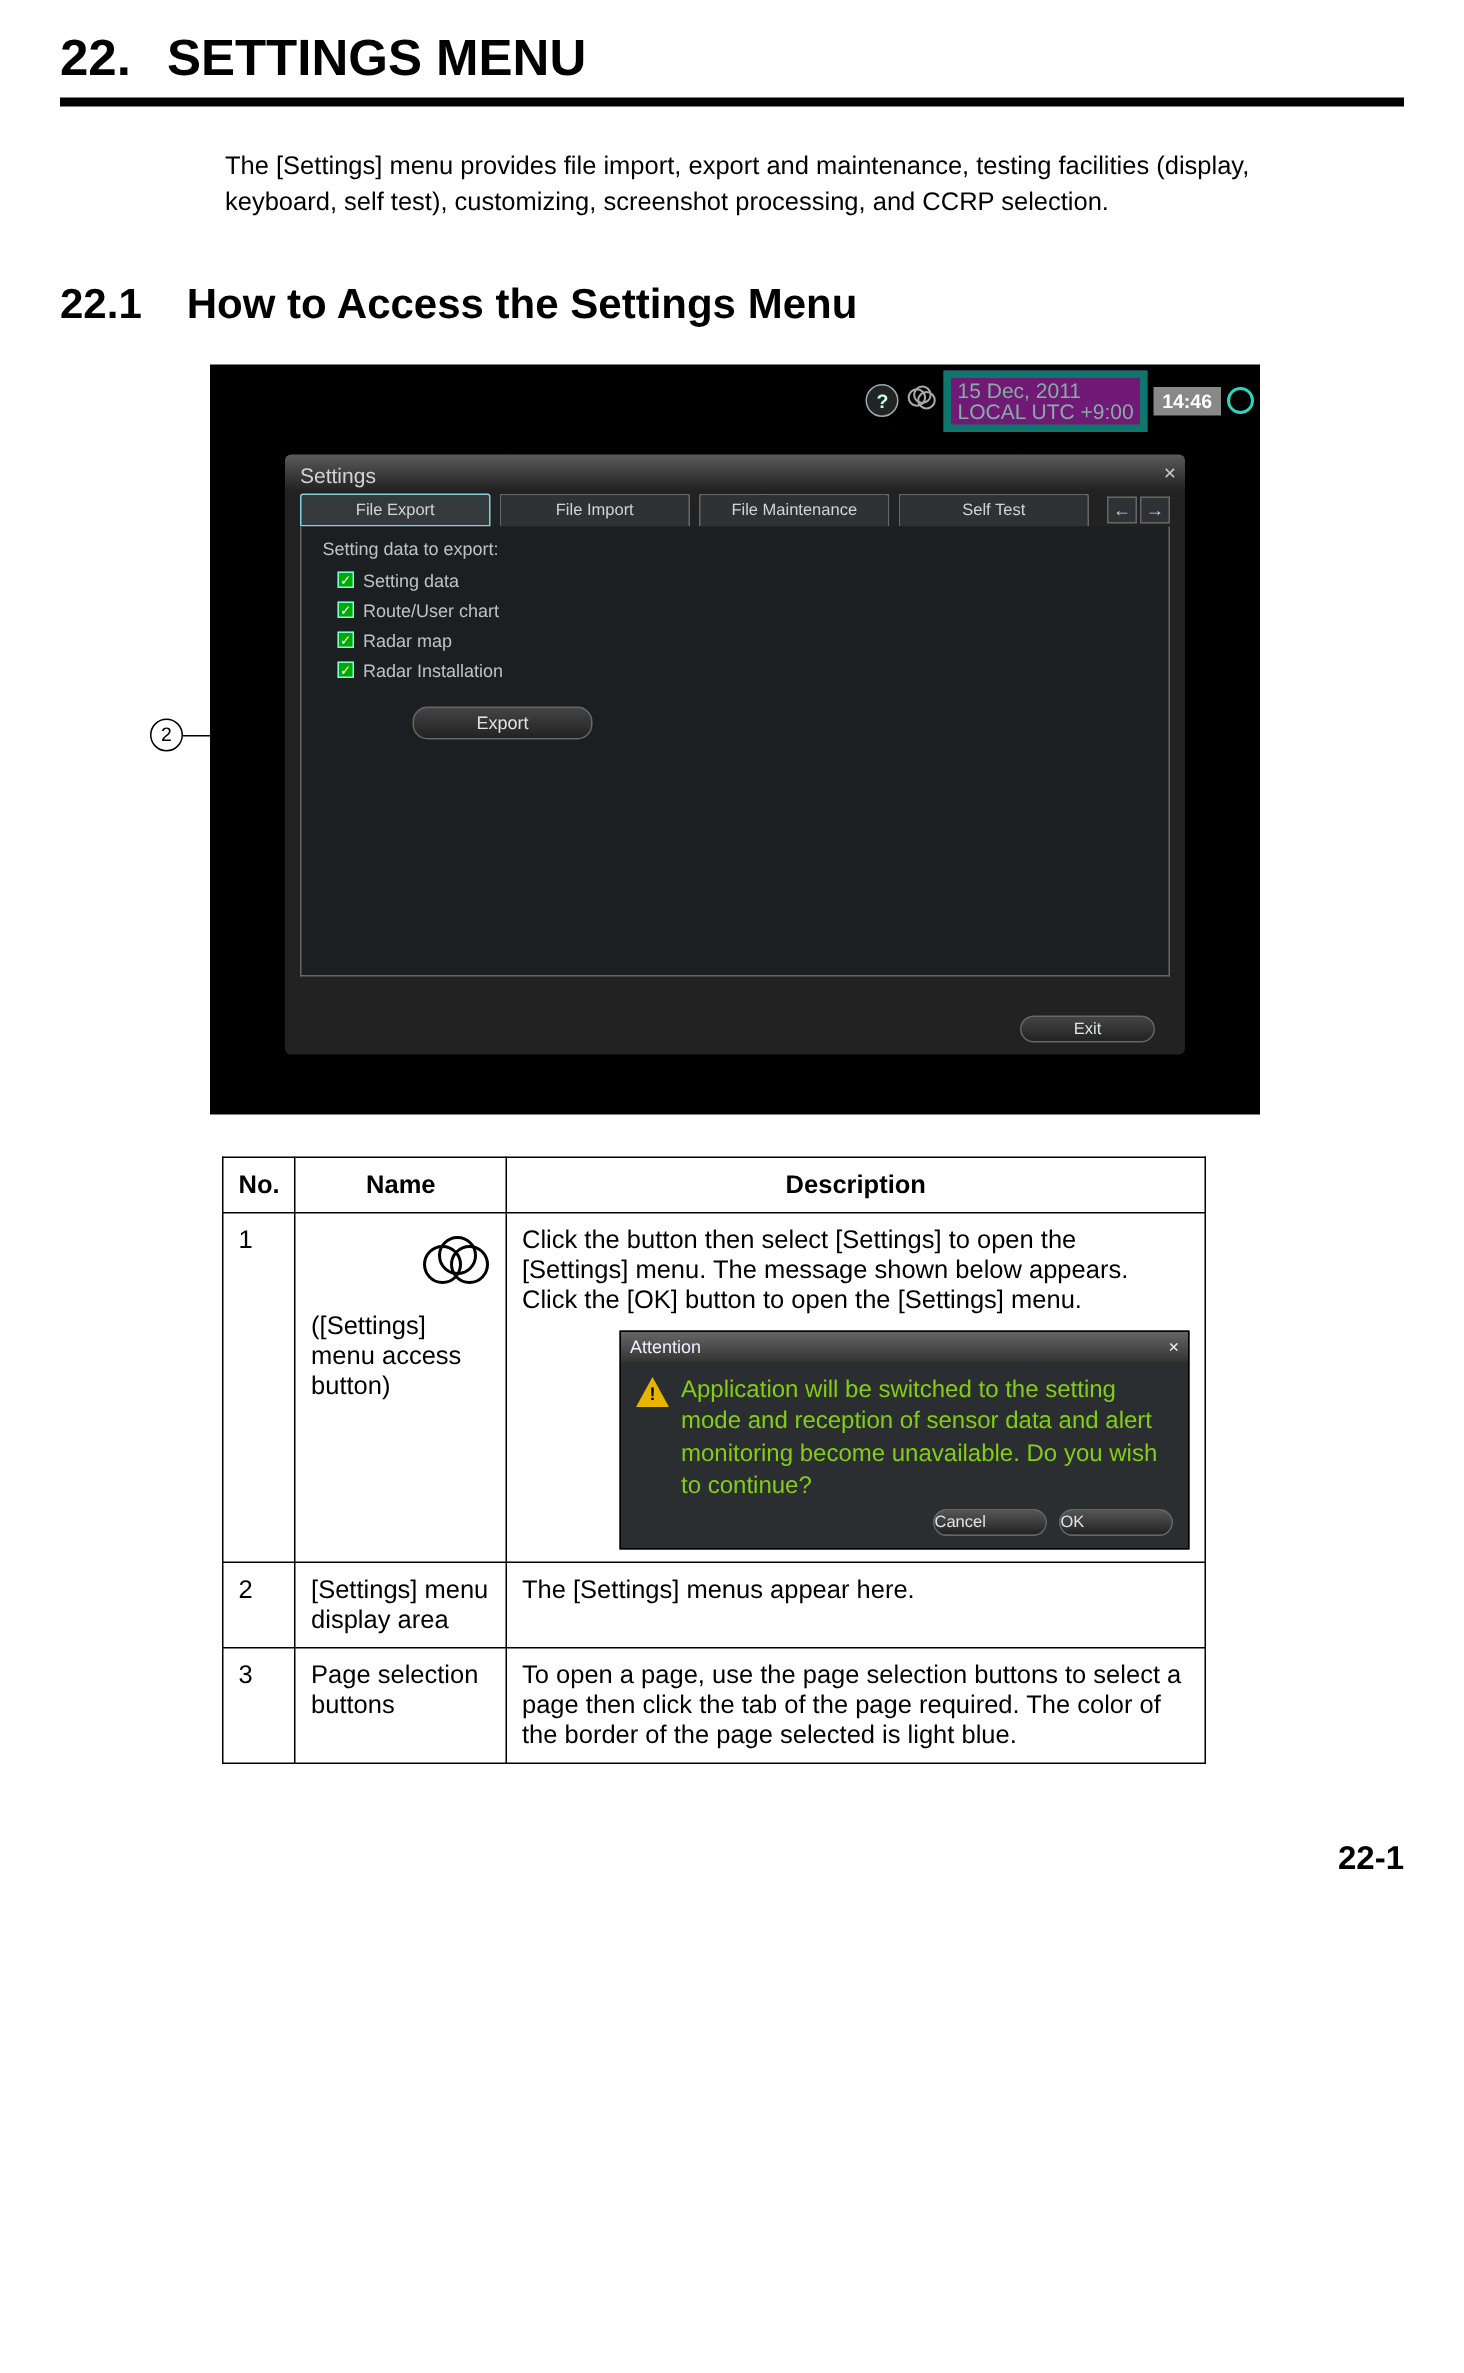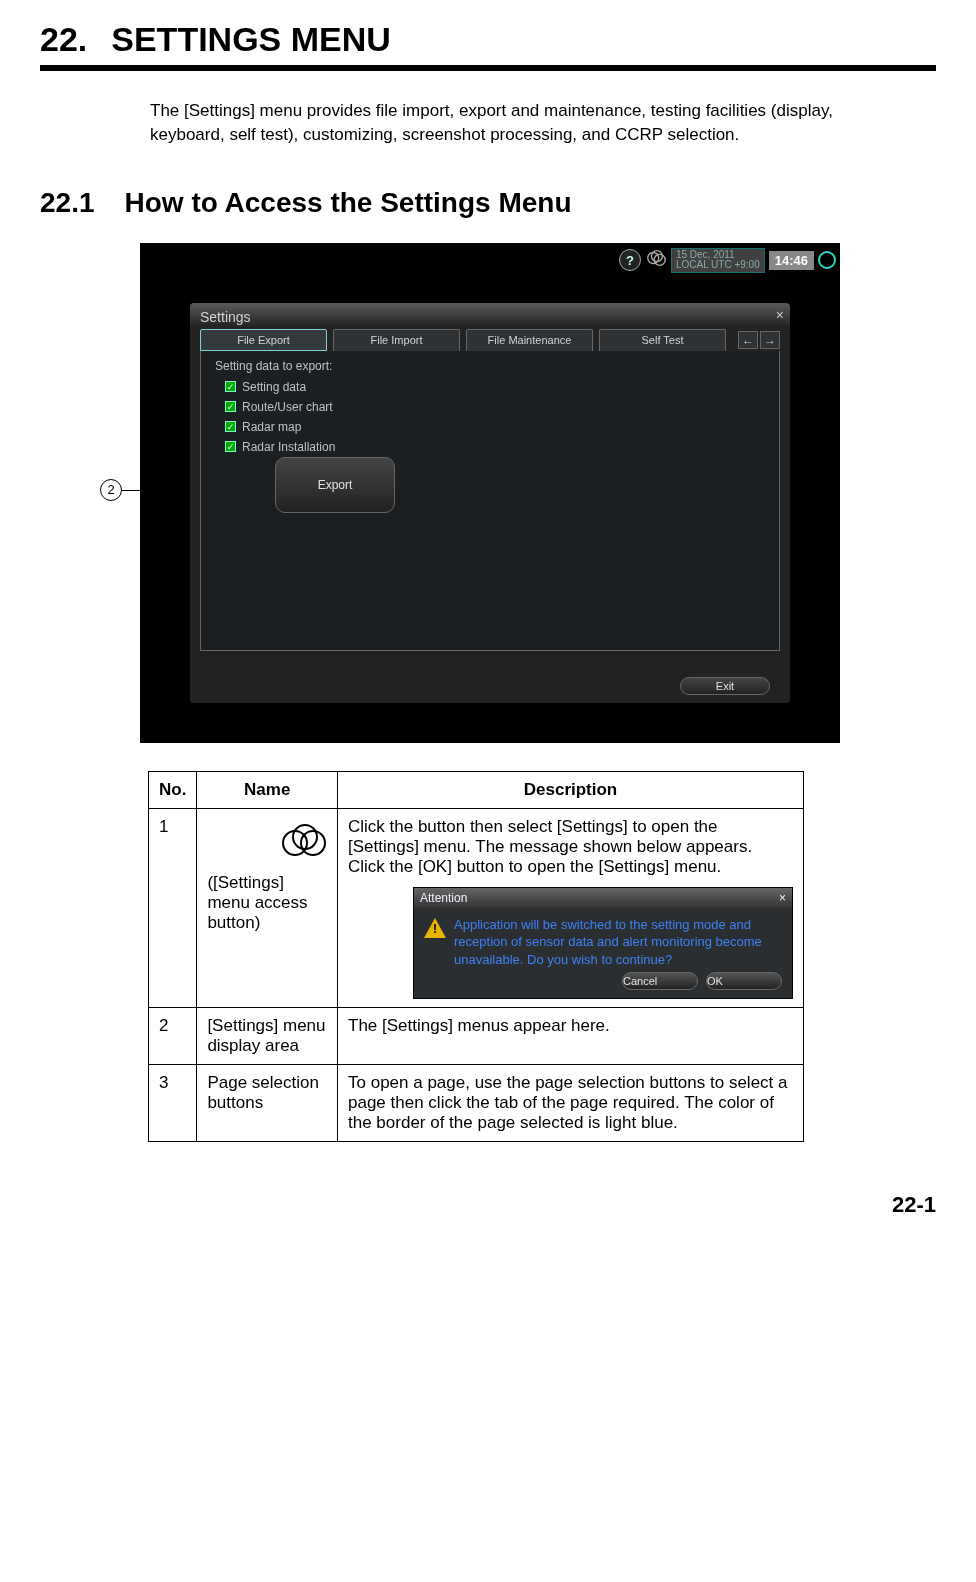--- a/index.html
+++ b/index.html
@@ -63,26 +63,26 @@
     border: 1.5px solid #9aa;
     border-radius: 50%;
     color: #cfd;
     display: flex; align-items:center; justify-content:center;
     font-size: 13px; font-weight: bold;
     background:#202424;
   }
   .mb-gear-icon { font-size:18px; color:#888; }
   .mb-datebox {
     display:flex; flex-direction:column;
-    font-size: 10px;
+    font-size: 14px;
     color:#8aa;
     line-height:1.05;
-    border:1px solid #0f766e;
+    border:5px solid #0f766e;
     padding:1px 4px;
-    background:#404040;
+    background:#701a75;
   }
   .mb-time {
     background:#888; color:#fff;
     padding:2px 6px;
     font-weight:bold;
     font-size:13px;
   }
   .mb-ringicon {
     width:18px;height:18px;
     border:2px solid #2dd4bf;
@@ -152,25 +152,26 @@
   }
   .sw-chkbox {
     width:11px;height:11px;
     border:1px solid #7fc;
     background:#0a0;
     display:inline-flex;align-items:center;justify-content:center;
     color:#fff; font-size:9px;
   }
   .sw-actionbtn {
     display:inline-block;
+    margin-top:14px;
     margin-left:60px;
     width:120px;
     text-align:center;
     font-size:12px;
-    padding:20px 0;
+    padding:3px 0;
     border:1px solid #666;
     border-radius:10px;
     background:linear-gradient(#444,#222);
     color:#dfe4e6;
   }
   .sw-exitbtn {
     position:absolute;
     right:20px;
     bottom:8px;
     width:90px;
@@ -266,21 +267,21 @@
     flex:none;
     margin-top:2px;
   }
   .ad-warn::after {
     content:"!";
     position:absolute;
     left:-2px; top:4px;
     color:#000;
     font-size:12px; font-weight:bold;
   }
-  .ad-text { font-size:13px; line-height:1.35; color:#3b82f6; }
+  .ad-text { font-size:16px; line-height:1.35; color:#84cc16; }
   .ad-btns {
     display:flex;
     gap:8px;
     justify-content:flex-end;
     padding:0 10px 8px 10px;
   }
   .ad-btn {
     width:76px;
     text-align:left;
     font-size:11px;

